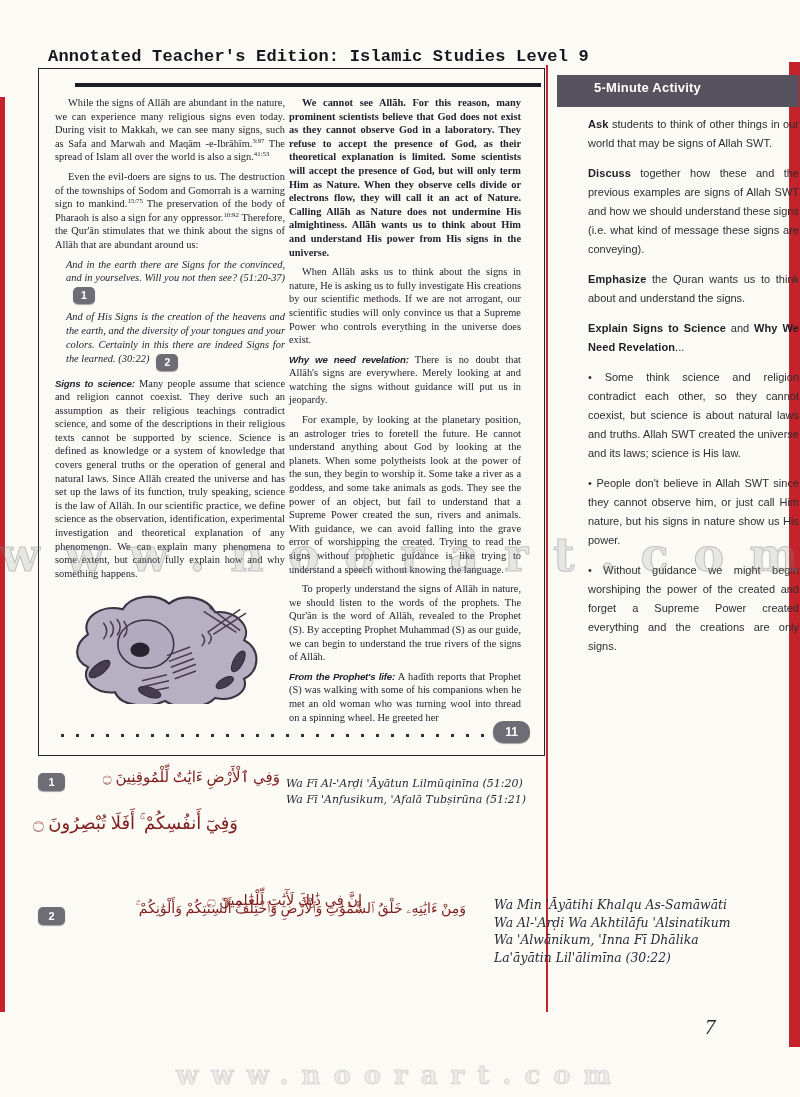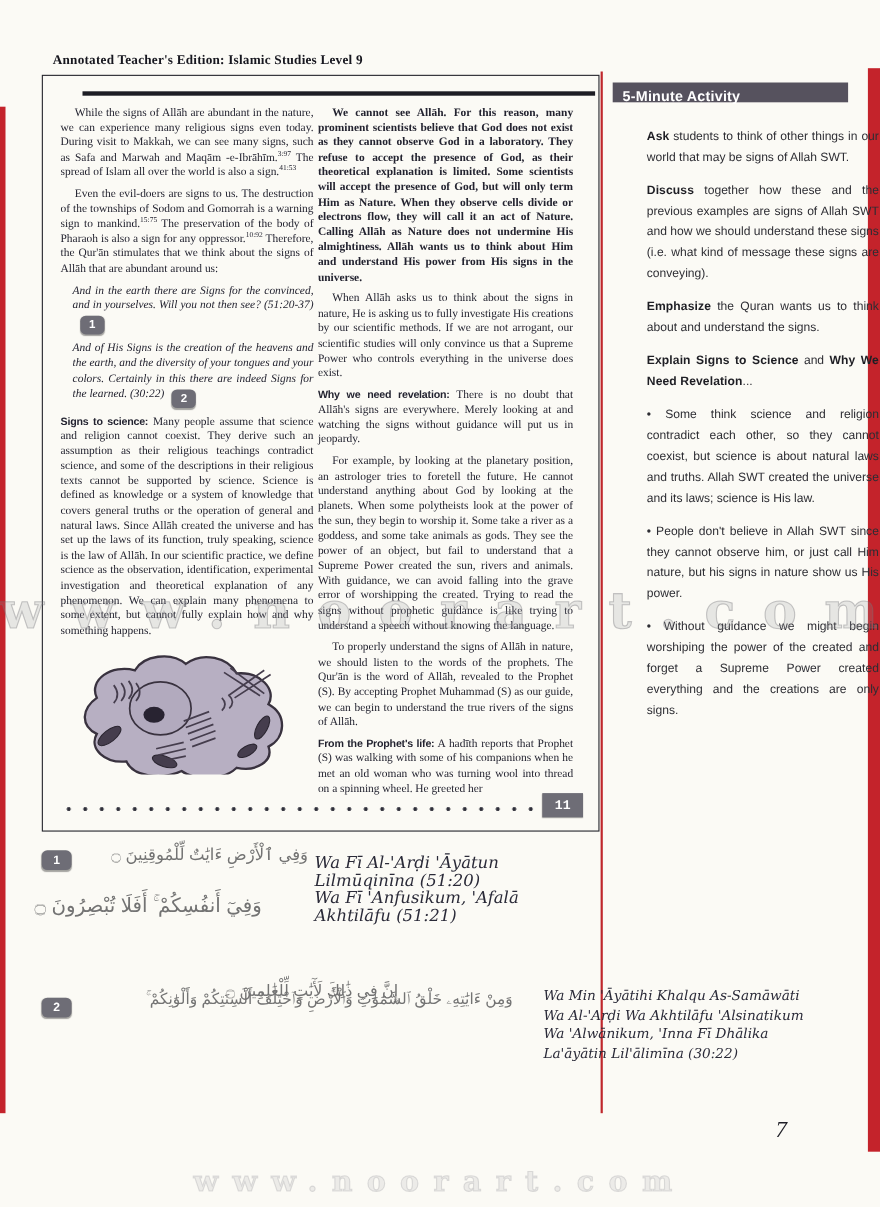--- a/index.html
+++ b/index.html
@@ -1,74 +1,74 @@
 <!DOCTYPE html>
 <html><head>
 <meta charset="utf-8">
 <style>
   html,body{margin:0;padding:0;}
   body{width:800px;height:1097px;position:relative;background:#fbfaf5;overflow:hidden;
        font-family:"Liberation Serif",serif;color:#232330;}
   .abs{position:absolute;}
 
   
-  .hdr{left:48px;top:47px;font-size:12px;font-weight:bold;letter-spacing:.2px;color:#17171f;}
+  .hdr{left:48px;top:47px;font-size:17px;font-weight:bold;letter-spacing:.2px;color:#17171f;font-family:Liberation Mono, monospace;}
 
   
   .red-left{left:0;top:97px;width:5px;height:915px;background:#c4232b;}
   .red-right{left:789px;top:62px;width:11px;height:985px;background:#c4232b;}
   .red-mid{left:546px;top:65px;width:2px;height:947px;background:#bf272c;}
 
   
   .main-box{left:38px;top:68px;width:507px;height:688px;border:1.5px solid #23232b;box-sizing:border-box;}
   .thick-rule{left:75px;top:83px;width:466px;height:4px;background:#1d1d24;}
 
   .col{position:absolute;text-align:justify;font-size:10.4px;line-height:13.6px;}
   .col-left{left:55px;top:96px;width:230px;}
   .col-right{left:289px;top:96px;width:232px;}
   .para{margin:0 0 6px 0;}
   .indent{text-indent:13px;}
   .para sup{font-size:6.8px;line-height:0;vertical-align:super;}
-  .para b, .runin b{font-family:"Liberation Sans",sans-serif;font-size:9.7px;letter-spacing:-.2px;}
+  .para b, .runin b{font-family:"Liberation Sans",sans-serif;font-size:9.7px;letter-spacing:-.2px;font-style:italic;}
   .bold-serif{font-weight:bold;text-indent:13px;}
   .quote-row{margin:0 0 6px 11px;}
   .quote{font-style:italic;line-height:13.8px;}
   .badge{display:inline-block;background:#6e6d76;color:#fff;font-family:"Liberation Sans",sans-serif;
          font-weight:bold;font-size:10.5px;line-height:15px;padding:1px 8px;border-radius:5px;
          margin-left:7px;vertical-align:-4px;box-shadow:0 1px 1px rgba(0,0,0,.35);}
   .cell-fig{margin:4px 0 0 6px;display:block;}
 
   .dots{left:55px;top:733px;width:430px;height:5px;
         background-image:radial-gradient(circle,#2f2f3a 1.6px,transparent 2px);
         background-size:15px 5px;background-repeat:repeat-x;}
-  .page-badge{left:493px;top:721px;width:37px;height:22px;background:#6e6d76;border-radius:0;
-        color:#fff;font-family:Liberation Mono, monospace;font-weight:bold;font-size:12px;
+  .page-badge{left:493px;top:721px;width:37px;height:22px;background:#6e6d76;border-radius:10px;
+        color:#fff;font-family:Liberation Sans, sans-serif;font-weight:bold;font-size:12px;
         line-height:22px;text-align:center;box-shadow:0 1px 1px rgba(0,0,0,.35);}
 
   
-  .sb-bar{left:557px;top:75px;width:214px;height:18px;background:#56525e;}
+  .sb-bar{left:557px;top:75px;width:214px;height:32px;background:#56525e;padding-left:28px;}
   .sb-bar span{display:block;padding:5px 0 0 9px;color:#fff;font-family:"Liberation Sans",sans-serif;
         font-weight:bold;font-size:13px;letter-spacing:.2px;}
   .sb-body{left:588px;top:115px;width:211px;font-family:Liberation Sans, sans-serif;
         font-size:11px;line-height:19px;color:#2d2d33;text-align:justify;}
   .sb-body p{margin:0 0 11px 0;}
   .sb-body b{font-weight:bold;color:#1e1e24;letter-spacing:.1px;}
 
   
   .abs-badge{width:27px;height:18px;background:#6e6d76;border-radius:5px;color:#fff;
         font-family:"Liberation Sans",sans-serif;font-weight:bold;font-size:11px;line-height:18px;
         text-align:center;box-shadow:0 1px 1px rgba(0,0,0,.35);}
-  .arabic{direction:rtl;white-space:nowrap;font-family:Liberation Sans, sans-serif;
-        color:#737373;}
+  .arabic{direction:rtl;white-space:nowrap;font-family:Liberation Serif, serif;
+        color:#7f1d1d;}
   .ar-1a{left:72px;top:768px;width:208px;font-size:15px;}
   .ar-1b{left:72px;top:812px;width:166px;font-size:18px;text-align:right;}
   .ar-2a{left:70px;top:900px;width:396px;font-size:14px;}
   .ar-2b{left:70px;top:892px;width:292px;font-size:14.5px;}
   .translit{font-family:"DejaVu Serif",serif;font-style:italic;color:#2a2a38;}
-  .tr-1{left:286px;top:776px;width:252px;font-size:15px;line-height:16px;}
+  .tr-1{left:286px;top:776px;width:252px;font-size:11px;line-height:16px;}
   .tr-2{left:494px;top:896px;width:258px;font-size:12.4px;line-height:17.6px;}
 
   .pageno{left:705px;top:1015px;font-size:21px;font-style:italic;color:#1e1e26;}
 
   
   .wm{left:0;width:800px;text-align:center;font-family:"DejaVu Serif",serif;font-weight:bold;
       white-space:nowrap;pointer-events:none;}
   .wm-mid{top:528px;font-size:46px;letter-spacing:25px;color:rgba(150,150,155,.20);
       -webkit-text-stroke:1px rgba(115,115,120,.38);}
   .wm-bot{top:1060px;font-size:26px;letter-spacing:13px;color:rgba(150,150,155,.14);
@@ -142,21 +142,21 @@
     <p>• Some think science and religion contradict each other, so they cannot coexist, but science is about natural laws and truths. Allah SWT created the universe and its laws; science is His law.</p>
     <p>• People don't believe in Allah SWT since they cannot observe him, or just call Him nature, but his signs in nature show us His power.</p>
     <p>• Without guidance we might begin worshiping the power of the created and forget a Supreme Power created everything and the creations are only signs.</p>
   </div>
 
   <div class="abs abs-badge" style="left:38px;top:773px;">1</div>
   <div class="abs arabic ar-1a">وَفِي ٱلْأَرْضِ ءَايَٰتٌ لِّلْمُوقِنِينَ ۝</div>
   <div class="abs arabic ar-1b">وَفِيٓ أَنفُسِكُمْ ۚ أَفَلَا تُبْصِرُونَ ۝</div>
   <div class="abs translit tr-1">
     <div>Wa Fī Al-'Arḍi 'Āyātun Lilmūqinīna (51:20)</div>
-    <div>Wa Fī 'Anfusikum, 'Afalā Akhtilāfu (51:21)</div>
+    <div>Wa Fī 'Anfusikum, 'Afalā Tubṣirūna (51:21)</div>
   </div>
 
   <div class="abs abs-badge" style="left:38px;top:907px;">2</div>
   <div class="abs arabic ar-2a">وَمِنْ ءَايَٰتِهِۦ خَلْقُ ٱلسَّمَٰوَٰتِ وَٱلْأَرْضِ وَٱخْتِلَٰفُ أَلْسِنَتِكُمْ وَأَلْوَٰنِكُمْ ۚ</div>
   <div class="abs arabic ar-2b">إِنَّ فِي ذَٰلِكَ لَأٓيَٰتٍ لِّلْعَٰلِمِينَ ۝</div>
   <div class="abs translit tr-2">
     <div>Wa Min 'Āyātihi Khalqu As-Samāwāti</div>
     <div>Wa Al-'Arḍi Wa Akhtilāfu 'Alsinatikum</div>
     <div>Wa 'Alwānikum, 'Inna Fī Dhālika</div>
     <div>La'āyātin Lil'ālimīna (30:22)</div>

